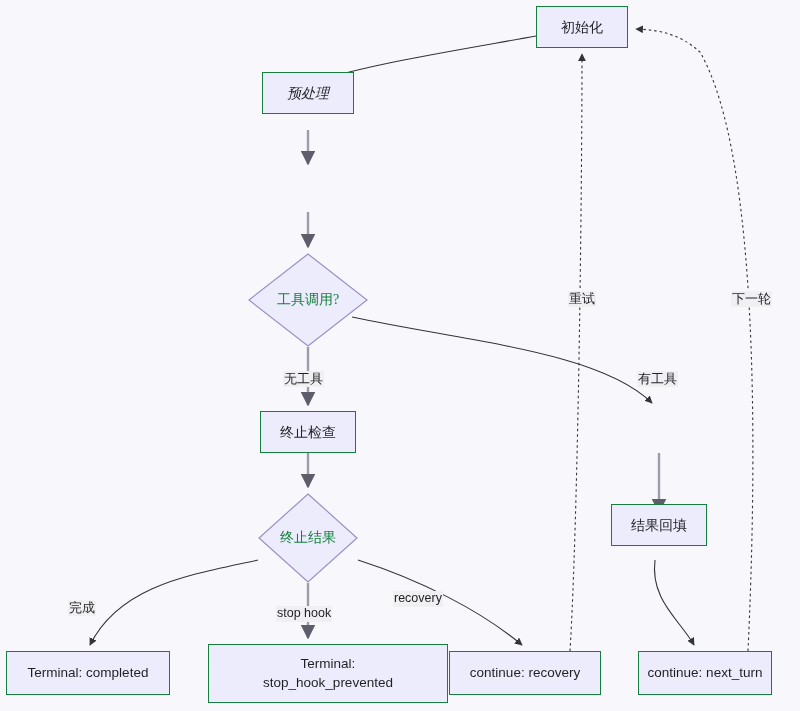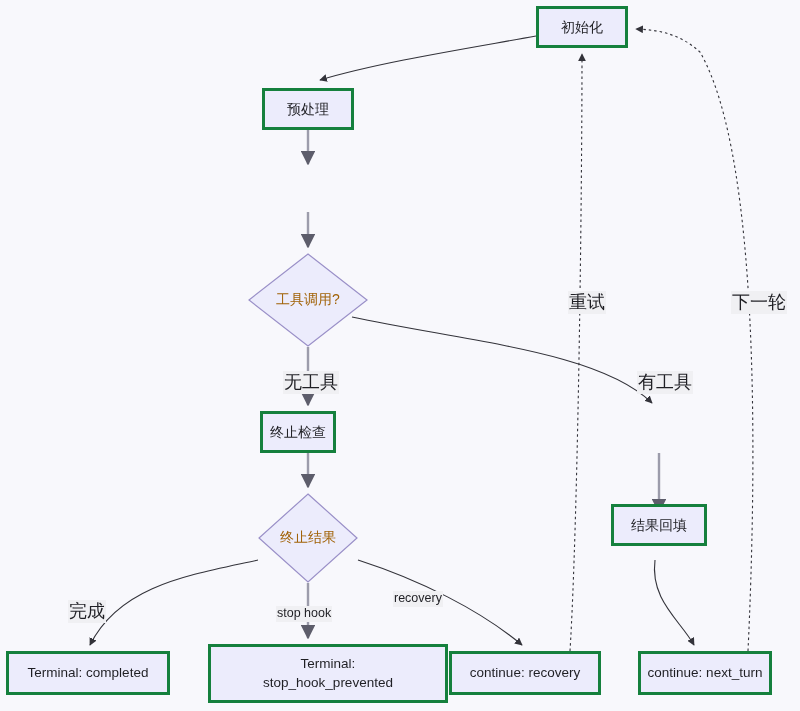--- a/index.html
+++ b/index.html
@@ -19,21 +19,21 @@
     position: absolute;
     left: 0;
     top: 0;
     width: 800px;
     height: 711px;
   }
   .node {
     position: absolute;
     box-sizing: border-box;
     background: #ececfc;
-    border: 3px solid #15803d;
+    border: 1px solid #15803d;
     display: flex;
     align-items: center;
     justify-content: center;
     text-align: center;
     color: #1f1f24;
     font-size: 13.5px;
     line-height: 1.35;
     z-index: 2;
   }
   .node.cjk { font-size: 14px; }
@@ -48,34 +48,35 @@
   .diamond-shape {
     position: absolute;
     left: 0; top: 0;
     width: 100%;
     height: 100%;
   }
   .diamond-text {
     position: relative;
     z-index: 3;
     font-size: 14px;
-    color: #a16207;
+    color: #15803d;
     text-align: left;
+    font-family: Liberation Serif, serif;
   }
   .edge-label {
     position: absolute;
     background: #f0f0f3;
     color: #1f1f24;
     font-size: 12.5px;
     padding: 0 1px;
     white-space: nowrap;
     z-index: 3;
     line-height: 1.25;
   }
-  .edge-label.cjk { font-size: 18px; }
+  .edge-label.cjk { font-size: 13px; }
 </style>
 </head>
 <body>
 
 <div id="canvas">
 
   <svg id="edges" viewBox="0 0 800 711">
     <defs>
       <marker id="arrowThin" viewBox="0 0 10 10" refX="9" refY="5" markerWidth="7" markerHeight="7" orient="auto-start-reverse">
         <path d="M 0 0 L 10 5 L 0 10 z" fill="#33333a"></path>
@@ -112,38 +113,38 @@
 
     <path d="M 570 651 C 578 520, 582 200, 582 54" fill="none" stroke="#33333a" stroke-width="1.1" stroke-dasharray="2.5,3" marker-end="url(#arrowDot)"></path>
 
     <path d="M 748 651 C 756 480, 762 160, 700 52 C 680 34, 660 30, 636 29" fill="none" stroke="#33333a" stroke-width="1.1" stroke-dasharray="2.5,3" marker-end="url(#arrowDot)"></path>
   </svg>
 
   <div class="node cjk" style="left:536px;top:6px;width:92px;height:42px;">
     <span class="node-label">初始化</span>
   </div>
 
-  <div class="node cjk" style="left:262px;top:88px;width:92px;height:42px;">
+  <div class="node cjk" style="left:262px;top:72px;width:92px;height:42px;font-style:italic;">
     <span class="node-label">预处理</span>
   </div>
 
 
   <div class="diamond-wrap" style="left:248px;top:253px;width:120px;height:94px;">
     <svg class="diamond-shape" viewBox="0 0 120 94" preserveAspectRatio="none">
       <polygon points="60,1 119,47 60,93 1,47" fill="#ececfc" stroke="#9a90c8" stroke-width="1.2"></polygon>
     </svg>
     <span class="diamond-text">工具调用?</span>
   </div>
 
 
   <div class="node cjk" style="left:611px;top:504px;width:96px;height:42px;">
     <span class="node-label">结果回填</span>
   </div>
 
-  <div class="node cjk" style="left:260px;top:411px;width:76px;height:42px;">
+  <div class="node cjk" style="left:260px;top:411px;width:96px;height:42px;">
     <span class="node-label">终止检查</span>
   </div>
 
   <div class="diamond-wrap" style="left:258px;top:493px;width:100px;height:90px;">
     <svg class="diamond-shape" viewBox="0 0 100 90" preserveAspectRatio="none">
       <polygon points="50,1 99,45 50,89 1,45" fill="#ececfc" stroke="#9a90c8" stroke-width="1.2"></polygon>
     </svg>
     <span class="diamond-text">终止结果</span>
   </div>
 

